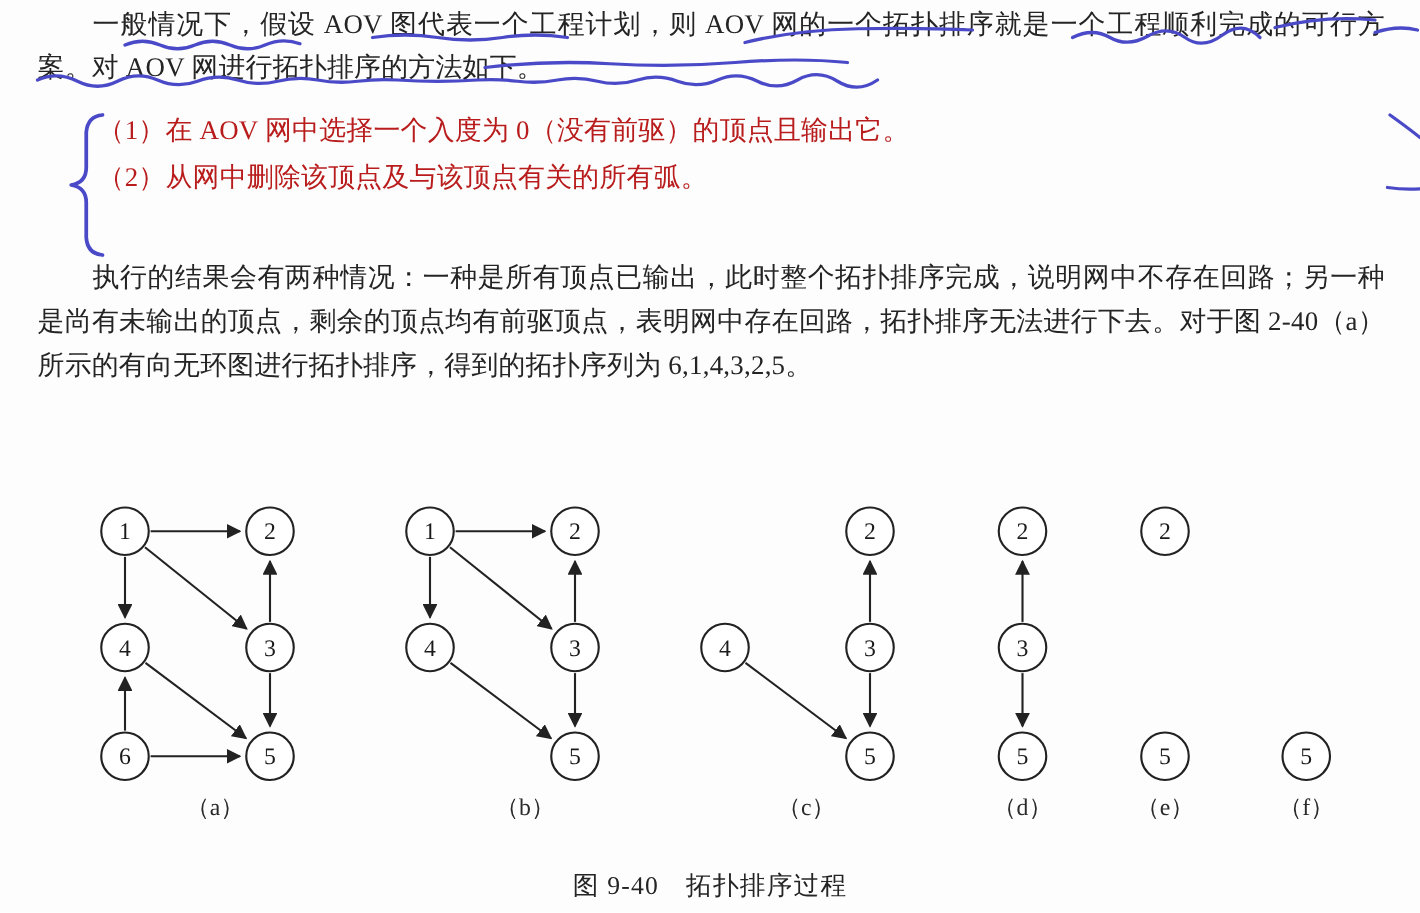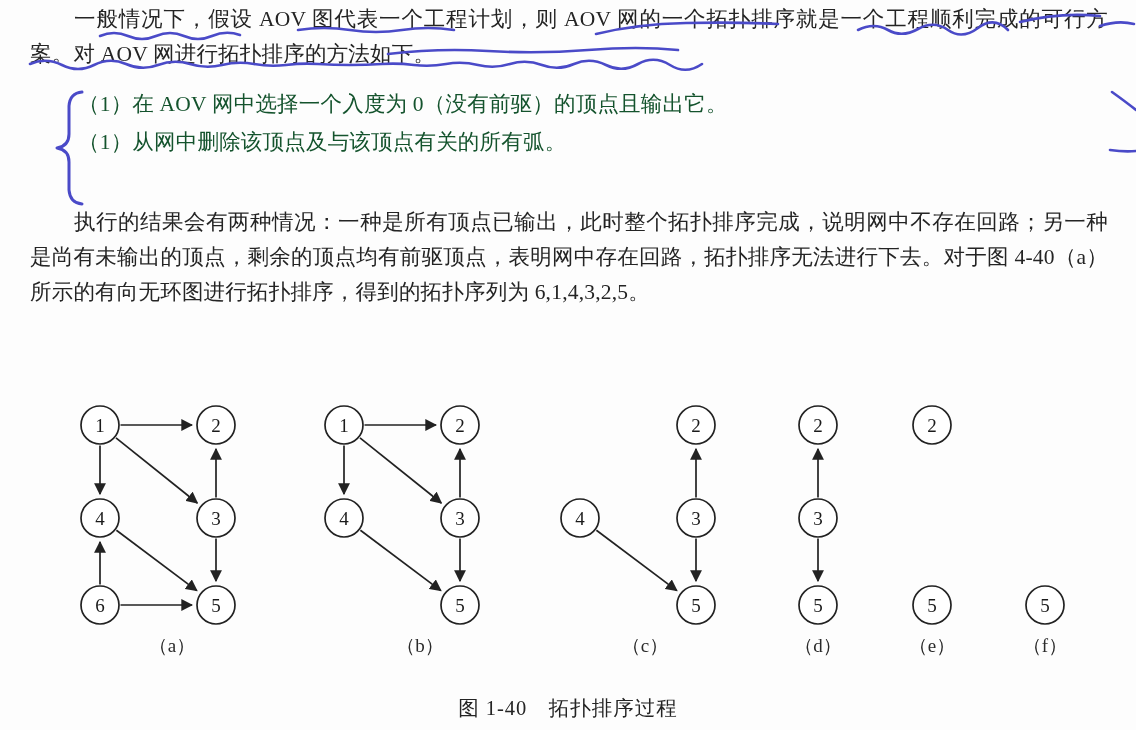--- a/index.html
+++ b/index.html
@@ -36,21 +36,21 @@
 
   .list {
     position: absolute;
     left: 78px;
     top: 85px;
     width: 1000px;
   }
   .list-item {
     font-size: 21.5px;
     line-height: 38px;
-    color: #14532d;
+    color: #b91c1c;
     white-space: nowrap;
     letter-spacing: 0.2px;
   }
 
   
   .ink {
     position: absolute;
     left: 0;
     top: 0;
     width: 1136px;
@@ -96,24 +96,24 @@
 </head>
 <body>
 
 <div id="page">
 
   <div>
     <p class="para indent p1">一般情况下，假设 AOV 图代表一个工程计划，则 AOV 网的一个拓扑排序就是一个工程顺利完成的可行方案。对 AOV 网进行拓扑排序的方法如下。</p>
 
     <div class="list">
       <div class="list-item">（1）在 AOV 网中选择一个入度为 0（没有前驱）的顶点且输出它。</div>
-      <div class="list-item">（1）从网中删除该顶点及与该顶点有关的所有弧。</div>
+      <div class="list-item">（2）从网中删除该顶点及与该顶点有关的所有弧。</div>
     </div>
 
-    <p class="para indent p2">执行的结果会有两种情况：一种是所有顶点已输出，此时整个拓扑排序完成，说明网中不存在回路；另一种是尚有未输出的顶点，剩余的顶点均有前驱顶点，表明网中存在回路，拓扑排序无法进行下去。对于图 4-40（a）所示的有向无环图进行拓扑排序，得到的拓扑序列为 6,1,4,3,2,5。</p>
+    <p class="para indent p2">执行的结果会有两种情况：一种是所有顶点已输出，此时整个拓扑排序完成，说明网中不存在回路；另一种是尚有未输出的顶点，剩余的顶点均有前驱顶点，表明网中存在回路，拓扑排序无法进行下去。对于图 2-40（a）所示的有向无环图进行拓扑排序，得到的拓扑序列为 6,1,4,3,2,5。</p>
   </div>
 
   <svg class="ink" viewBox="0 0 1136 730" xmlns="http://www.w3.org/2000/svg">
     <g fill="none" stroke="#4a4ac8" stroke-width="2.6" stroke-linecap="round" stroke-linejoin="round">
 
       <path d="M100 36 q14 -6 28 0 t28 0 t28 0 t28 0 t28 -1"></path>
       <path d="M298 30 q26 -4 52 0 t52 0 t52 0"></path>
       <path d="M596 34 q40 -10 90 -11 q52 -1 92 1"></path>
       <path d="M858 30 q16 -8 30 0 t30 -1 t30 1 t30 -2 t30 2"></path>
       <path d="M1100 26 q18 -6 34 -2"></path>
@@ -247,15 +247,15 @@
     </svg>
 
     <div class="subcaption" style="top:248px; left:172px">（a）</div>
     <div class="subcaption" style="top:248px; left:420px">（b）</div>
     <div class="subcaption" style="top:248px; left:645px">（c）</div>
     <div class="subcaption" style="top:248px; left:818px">（d）</div>
     <div class="subcaption" style="top:248px; left:932px">（e）</div>
     <div class="subcaption" style="top:248px; left:1045px">（f）</div>
   </div>
 
-  <div class="caption">图 1-40　拓扑排序过程</div>
+  <div class="caption">图 9-40　拓扑排序过程</div>
 
 </div>
 
 </body></html>

